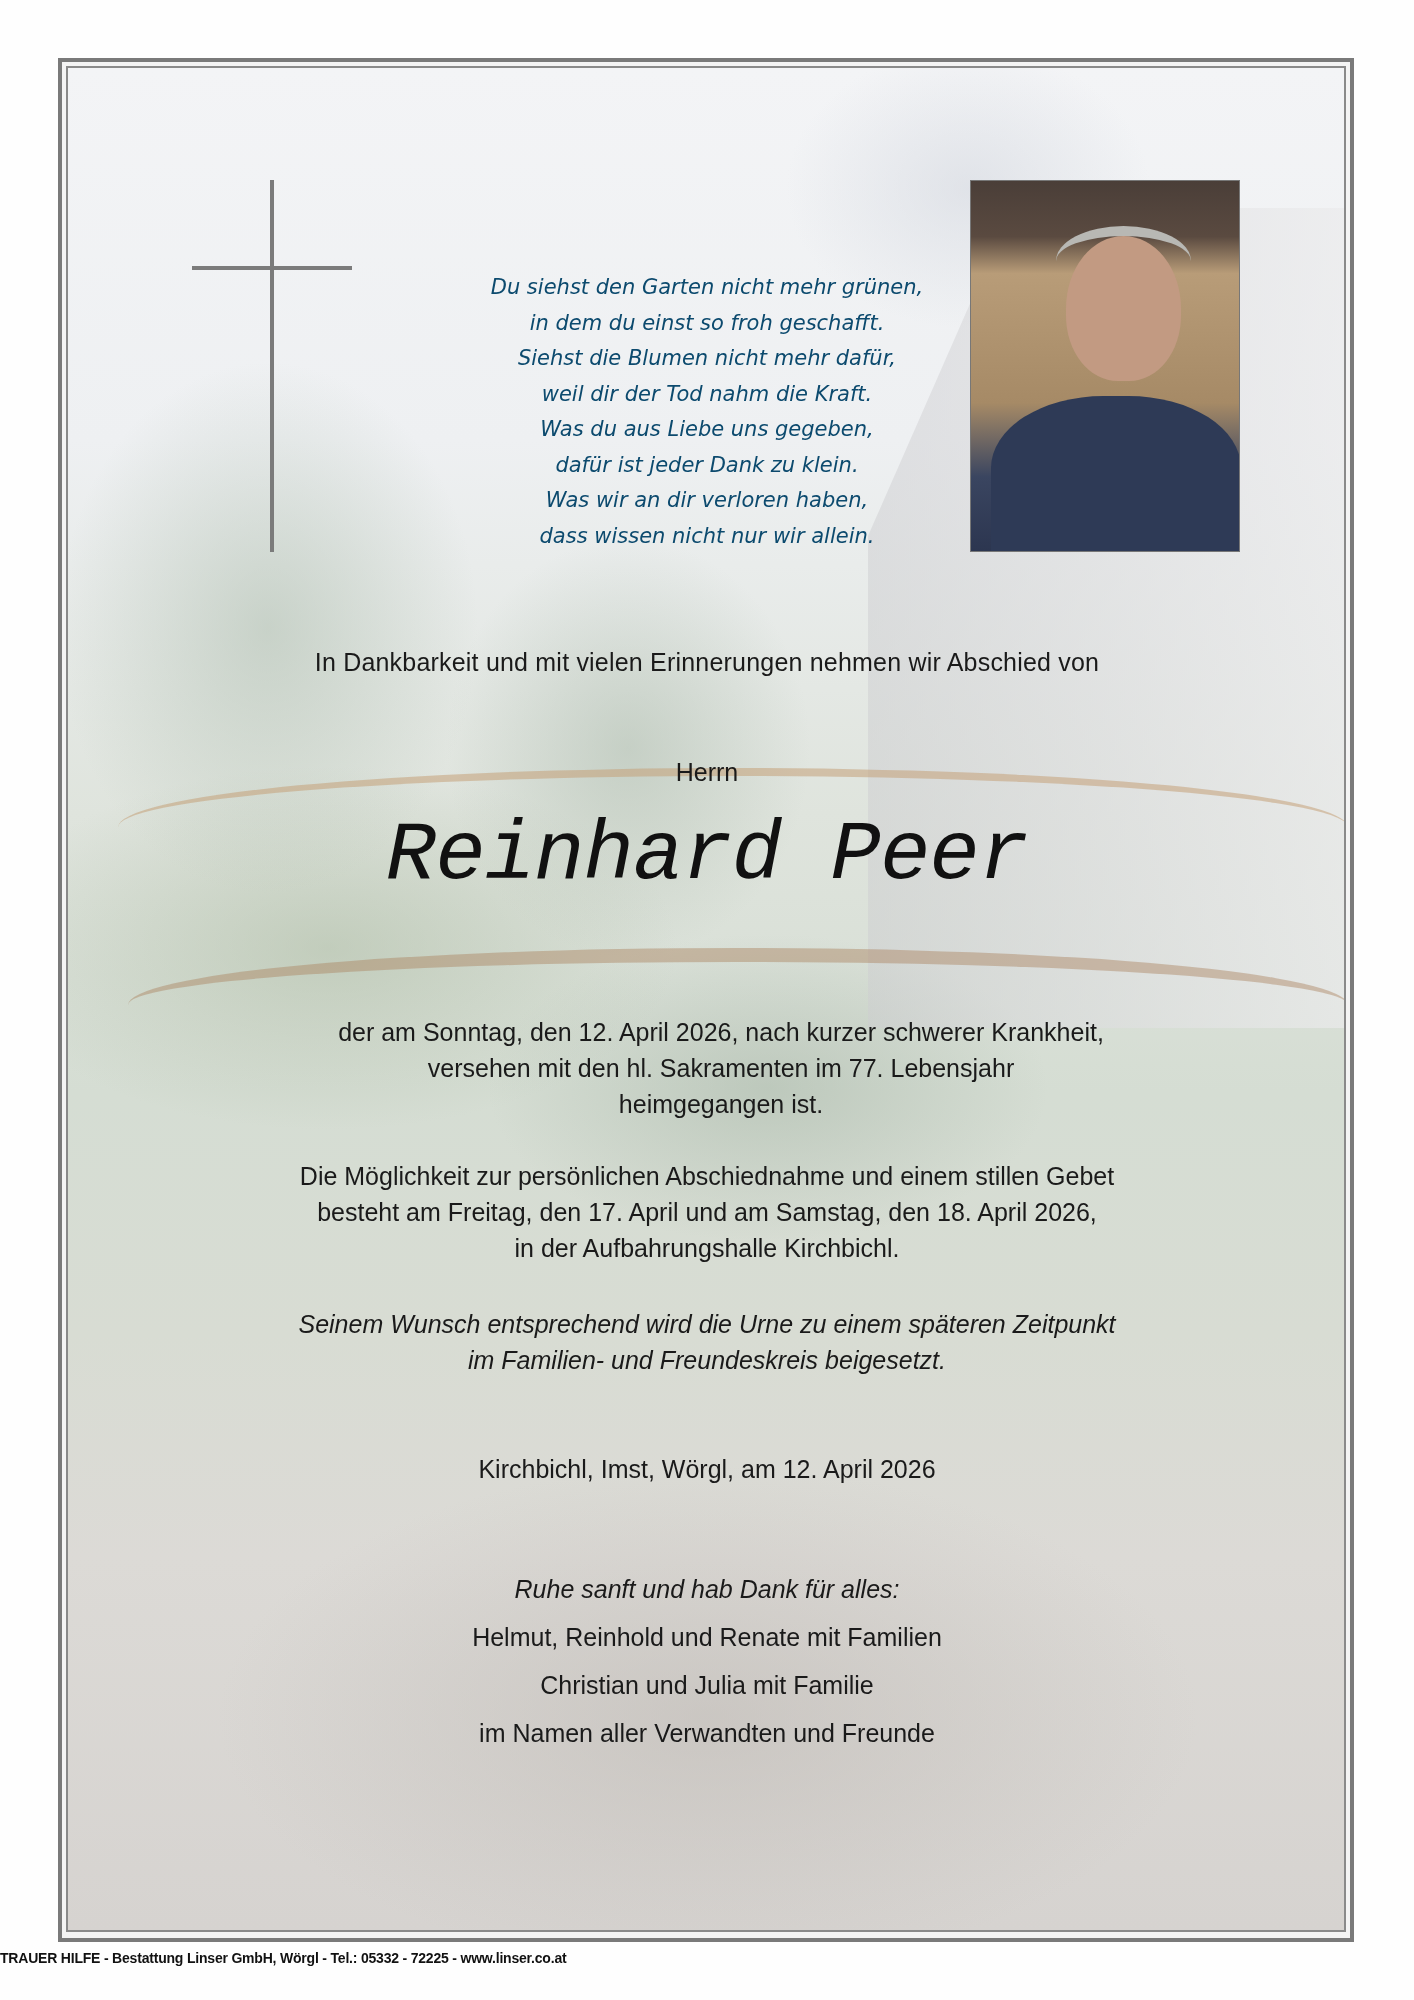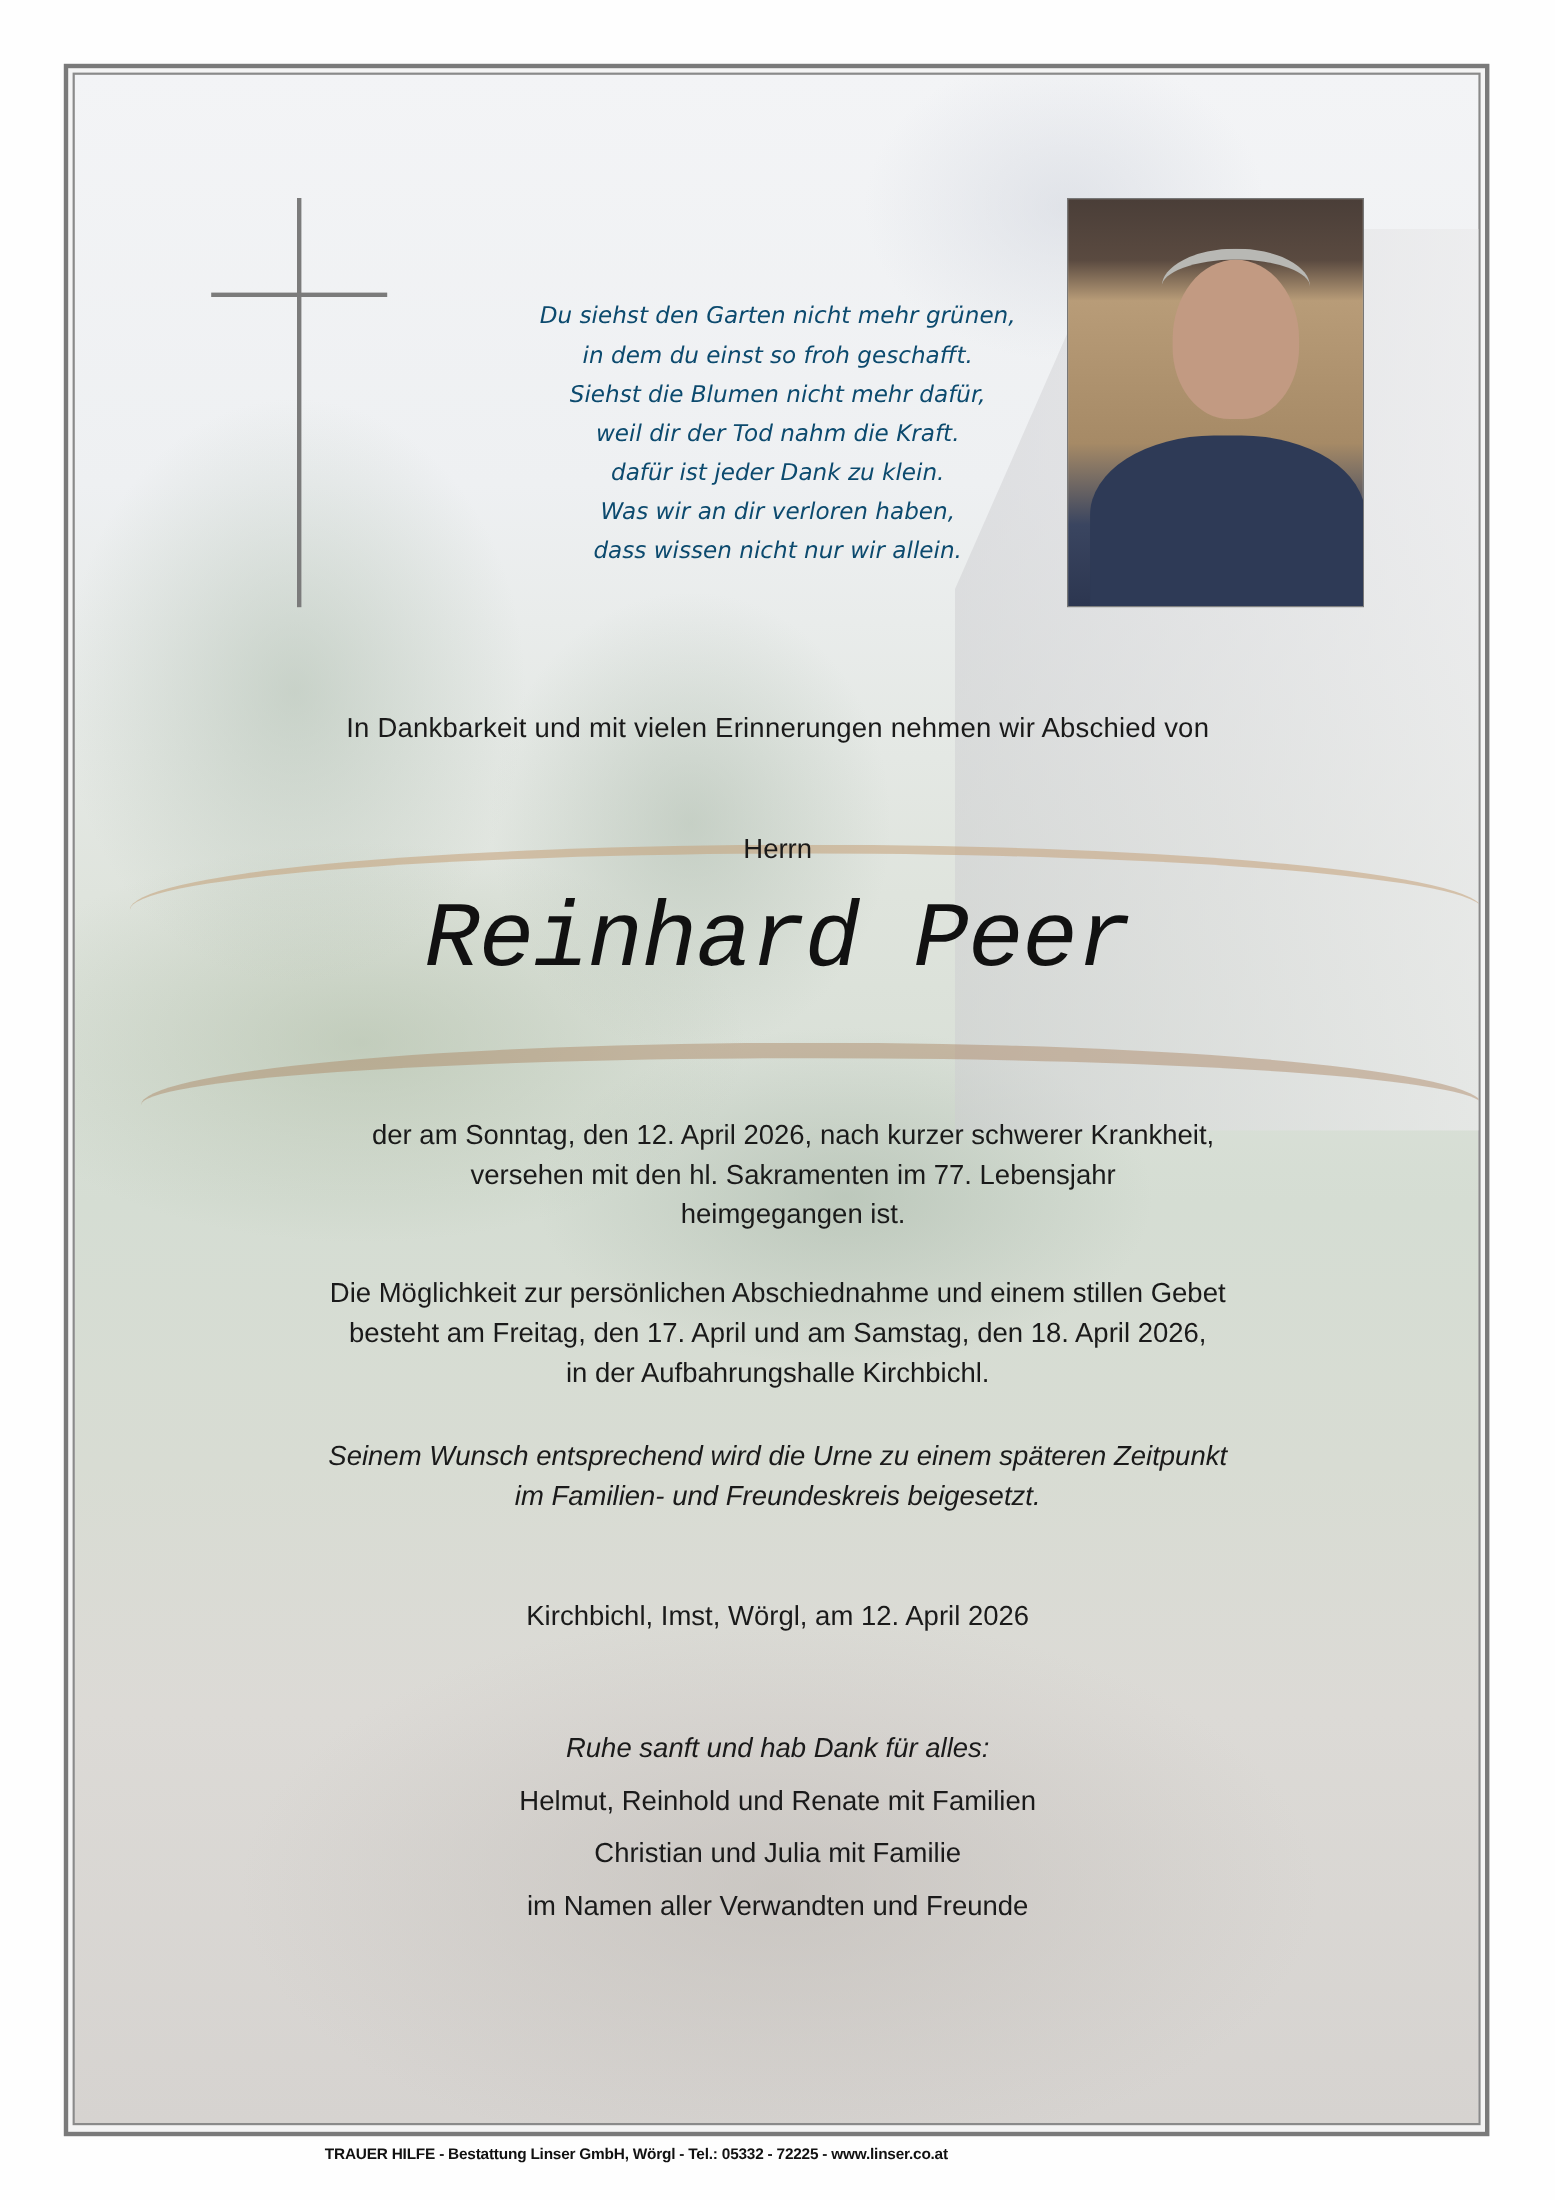--- a/index.html
+++ b/index.html
@@ -67,21 +67,21 @@
   .salutation { top:758px; font-size:25px; }
   .name { top:808px; font-size:84px; font-style:italic; color:#111; font-family:Liberation Mono, monospace; letter-spacing:-1px; }
   .para { font-size:25px; line-height:36px; }
   .p1 { top:1014px;padding-left:14px; }
   .p2 { top:1158px; }
   .p3 { top:1306px;font-style:italic; }
   .place-date { top:1455px; font-size:25px; }
   .closing { top:1565px; font-size:25px; line-height:48px; }
   .closing .italic { font-style:italic; }
   .footer {
-    position:absolute; top:1950px; left:0; width:1157px; text-align:center;
+    position:absolute; top:1950px; left:0; width:1157px; 
     font-size:14px; font-weight:bold; font-family:"Liberation Sans", sans-serif; color:#111;
     letter-spacing:-0.2px;
   }
 </style>
 </head>
 <body>
 
 <div class="frame-outer"></div>
 <div class="frame-inner">
   <div class="house"></div>
@@ -98,20 +98,21 @@
   <div class="portrait-shirt"></div>
   <div class="portrait-head"></div>
   <div class="portrait-hair"></div>
 </div>
 
 <div class="text poem">
   <div>Du siehst den Garten nicht mehr grünen,</div>
   <div>in dem du einst so froh geschafft.</div>
   <div>Siehst die Blumen nicht mehr dafür,</div>
   <div>weil dir der Tod nahm die Kraft.</div>
+  <div>Was du aus Liebe uns gegeben,</div>
   <div>dafür ist jeder Dank zu klein.</div>
   <div>Was wir an dir verloren haben,</div>
   <div>dass wissen nicht nur wir allein.</div>
 </div>
 
 <div class="text intro">In Dankbarkeit und mit vielen Erinnerungen nehmen wir Abschied von</div>
 <div class="text salutation">Herrn</div>
 <div class="text name">Reinhard Peer</div>
 
 <div class="text para p1">

